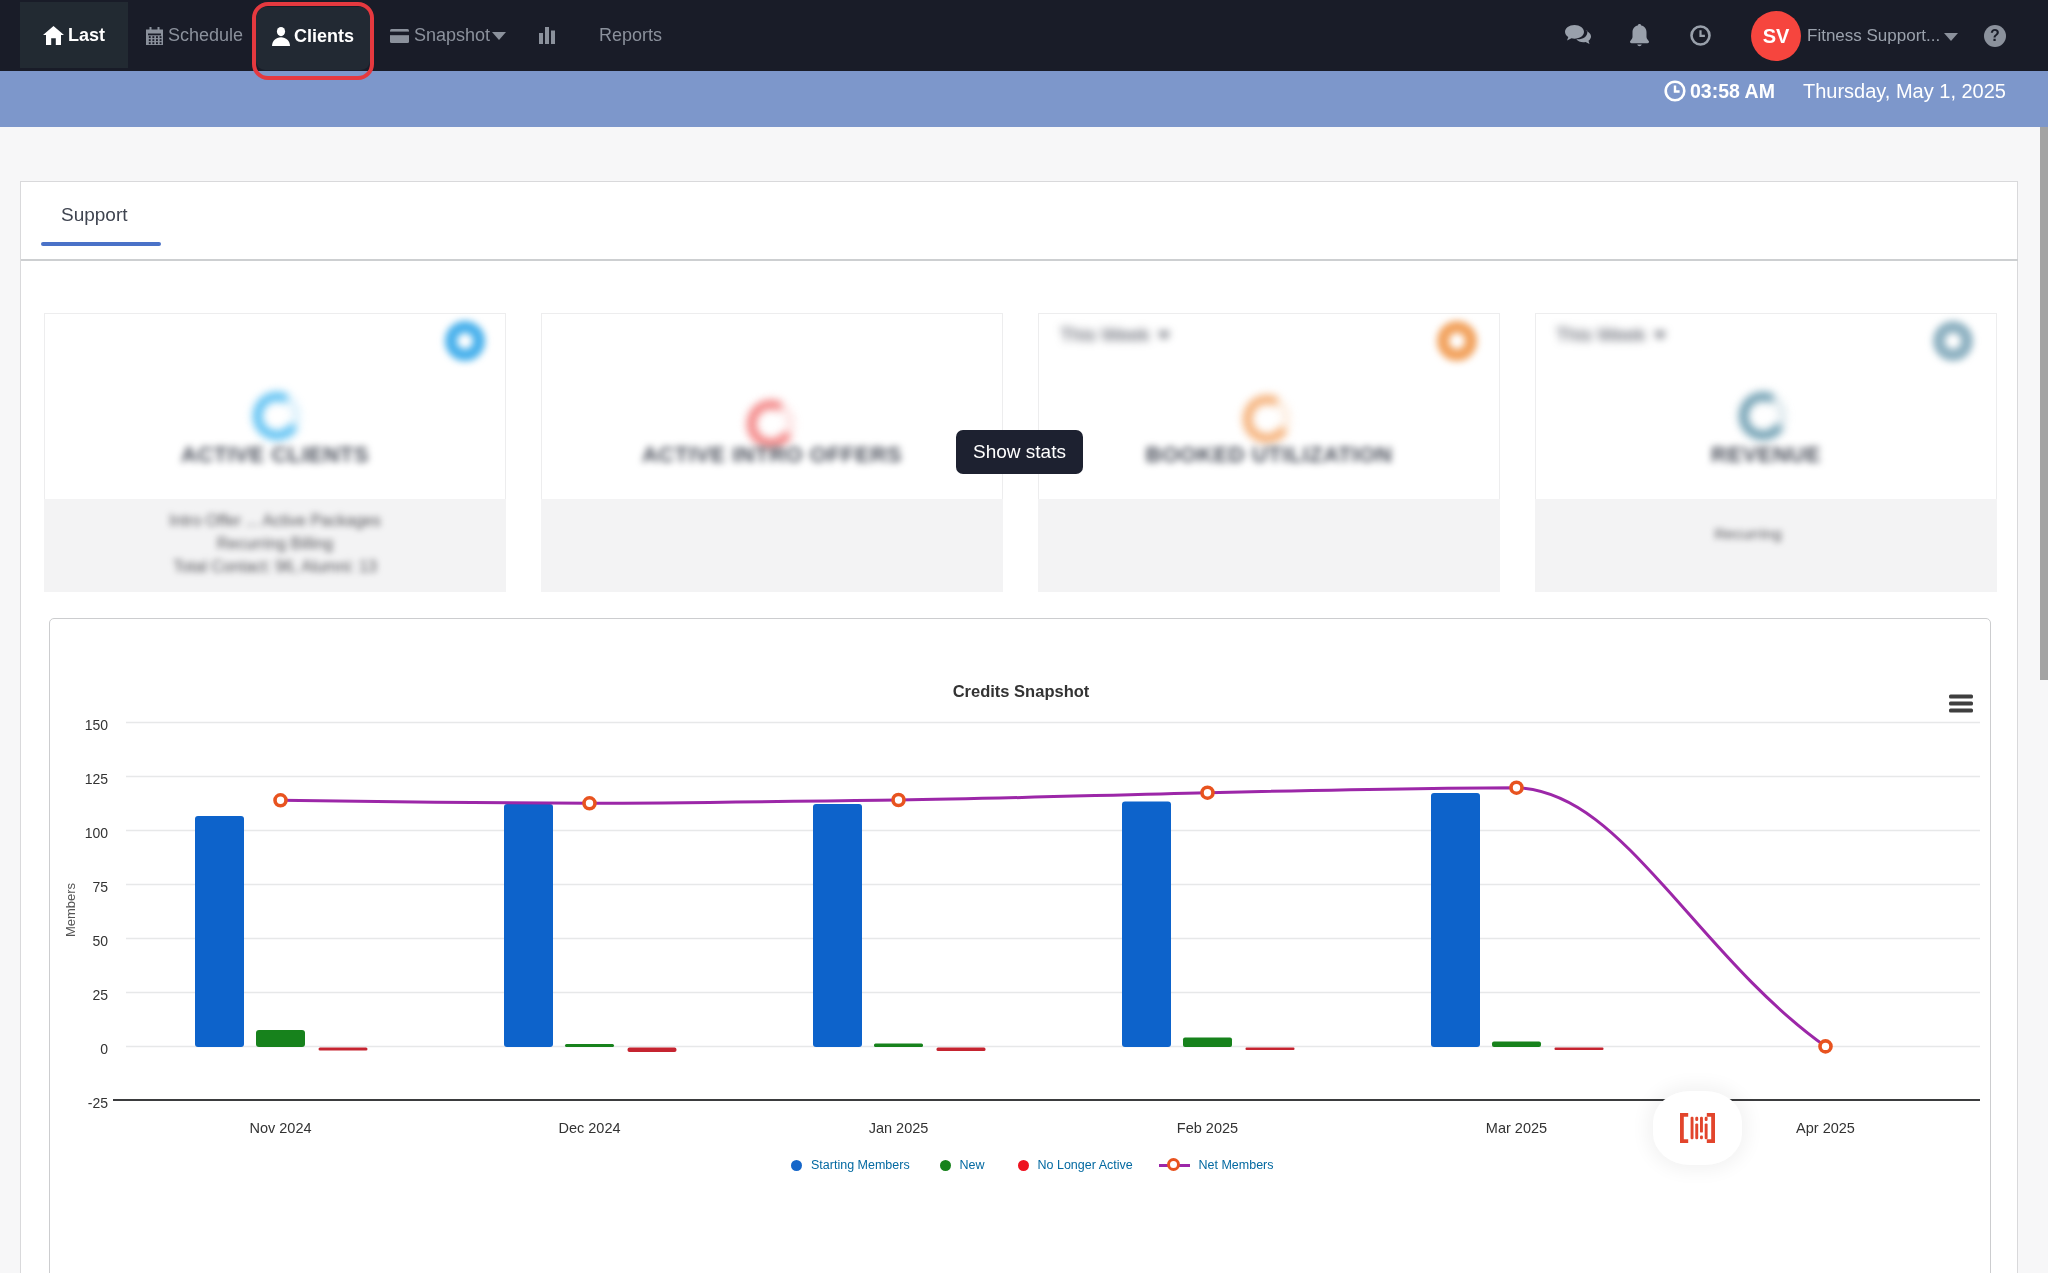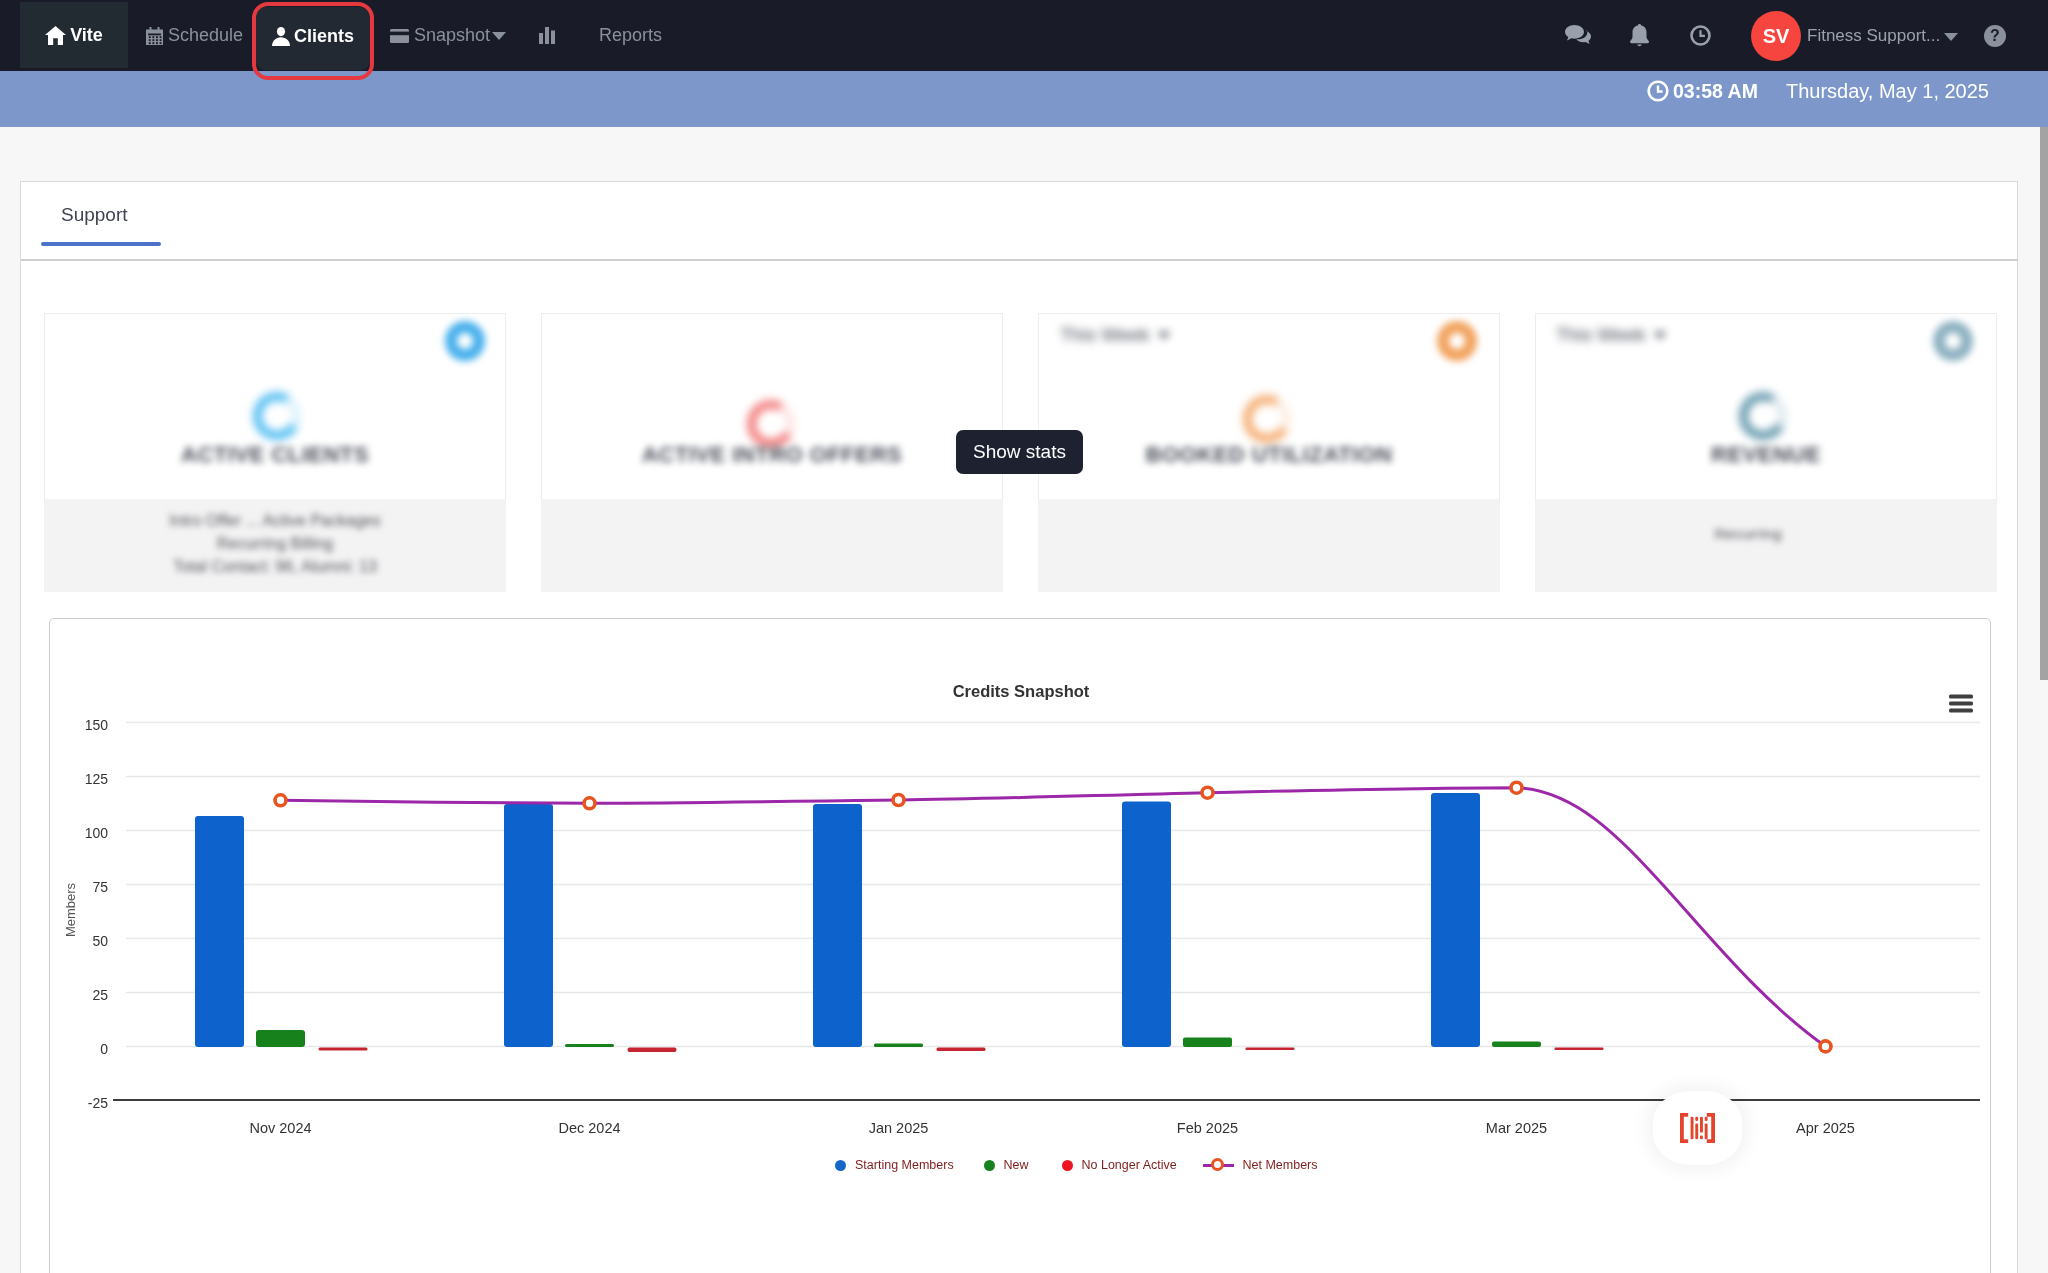--- a/index.html
+++ b/index.html
@@ -38,39 +38,39 @@
   .sfoottext{position:absolute;width:462px;text-align:center;font-size:16px;line-height:23px;color:#55555a;filter:blur(3.2px);}
 
   #showstats{position:absolute;left:956px;top:430px;width:127px;height:44px;background:#1d2130;border-radius:7px;color:#fff;font-size:19px;font-weight:500;display:flex;align-items:center;justify-content:center;}
 
   
   #chartpanel{position:absolute;left:49px;top:618px;width:1942px;height:700px;background:#fff;border:1.5px solid #cccdcf;border-radius:5px;box-sizing:border-box;}
   #chartheader{position:absolute;left:49px;top:618px;width:1942px;height:52px;border-bottom:1.5px solid #d6d7d9;box-sizing:border-box;display:flex;align-items:center;justify-content:flex-end;padding-right:21px;gap:6px;color:#3b404c;font-size:17px;}
   .caret2{width:0;height:0;border-left:6.5px solid transparent;border-right:6.5px solid transparent;border-top:8px solid #3b404c;display:inline-block;}
 
   
-    .litem{display:flex;align-items:center;gap:9px;height:14px;font-size:12.5px;color:#7f1d1d;margin-left:44px;}
+    .litem{display:flex;align-items:center;gap:9px;height:14px;font-size:12.5px;color:#0369a1;}
   .ldot{width:11px;height:11px;border-radius:50%;}
   .lnet{position:relative;width:31px;height:14px;}
   .lnet .line{position:absolute;left:0;top:5.5px;width:31px;height:3px;background:#9c27a8;}
   .lnet .ring{position:absolute;left:8px;top:0;width:7px;height:7px;border:3.5px solid #e8531f;border-radius:50%;background:#fff;}
 
   
   #barcode{position:absolute;left:1653px;top:1091px;width:89px;height:74px;background:#fff;border-radius:42%;box-shadow:0 0 18px 6px rgba(0,0,0,0.05);display:flex;align-items:center;justify-content:center;}
 </style>
 </head>
 <body>
 <div id="root">
 
   <div id="nav"></div>
   <div id="homeTile">
     <svg width="21" height="19" viewBox="0 0 21 19">
         <path d="M10.5 0 L21 9 L18 9 L18 19 L12.8 19 L12.8 12.2 L8.2 12.2 L8.2 19 L3 19 L3 9 L0 9 Z" fill="#fff"></path>
       </svg>
-    <span>Vite</span>
+    <span>Last</span>
   </div>
   <div class="navitem" style="left:146px;">
     <svg width="17" height="18" viewBox="0 0 17 18">
         <path d="M0 2.5 h17 v15.5 h-17 z M3.5 0 h2 v3 h-2 z M11.5 0 h2 v3 h-2 z" fill="#8b919c"></path>
         <path d="M2 6.5 h13 v1.8 h-13 z" fill="#191c28"></path>
         <g fill="#191c28">
           <rect x="2.8" y="9.2" width="1.9" height="1.9"></rect>
           <rect x="6.4" y="9.2" width="1.9" height="1.9"></rect>
           <rect x="10" y="9.2" width="1.9" height="1.9"></rect>
           <rect x="13.6" y="9.2" width="1.9" height="1.9"></rect>
@@ -122,21 +122,21 @@
   <svg class="abs" style="left:1690px;top:25px;" width="21" height="21" viewBox="0 0 21 21">
       <circle cx="10.5" cy="10.5" r="9" fill="none" stroke="#99a0ab" stroke-width="2.6"></circle>
       <path d="M10.5 5.2 v5.6 h4.4" fill="none" stroke="#99a0ab" stroke-width="2.2"></path>
     </svg>
   <div class="abs" style="left:1751px;top:11px;width:50px;height:50px;border-radius:50%;background:#f6453e;color:#fff;font-size:20px;font-weight:700;display:flex;align-items:center;justify-content:center;">SV</div>
   <div class="abs" style="left:1807px;top:0;height:71px;display:flex;align-items:center;color:#9aa1ac;font-size:17px;">Fitness Support...</div>
   <span class="caret abs" style="left:1944px;top:33px;"></span>
   <div class="abs" style="left:1984px;top:25px;width:22px;height:22px;border-radius:50%;background:#8b919c;color:#191c28;font-weight:800;font-size:16px;display:flex;align-items:center;justify-content:center;">?</div>
 
   <div id="bluebar"></div>
-  <div class="abs" style="right:59px;top:71px;height:40px;display:flex;align-items:center;color:#fff;">
+  <div class="abs" style="right:42px;top:71px;height:40px;display:flex;align-items:center;color:#fff;">
     <svg width="22" height="22" viewBox="0 0 22 22" style="margin-right:4px;">
         <circle cx="11" cy="11" r="9.3" fill="none" stroke="#fff" stroke-width="2.6"></circle>
         <path d="M11 5.5 v6 h4.6" fill="none" stroke="#fff" stroke-width="2.4"></path>
       </svg>
     <span style="font-size:19.5px;font-weight:700;">03:58 AM</span>
     <span style="width:28px;"></span>
     <span style="font-size:20px;">Thursday, May 1, 2025</span>
   </div>
 
   <div id="maincard"></div>

